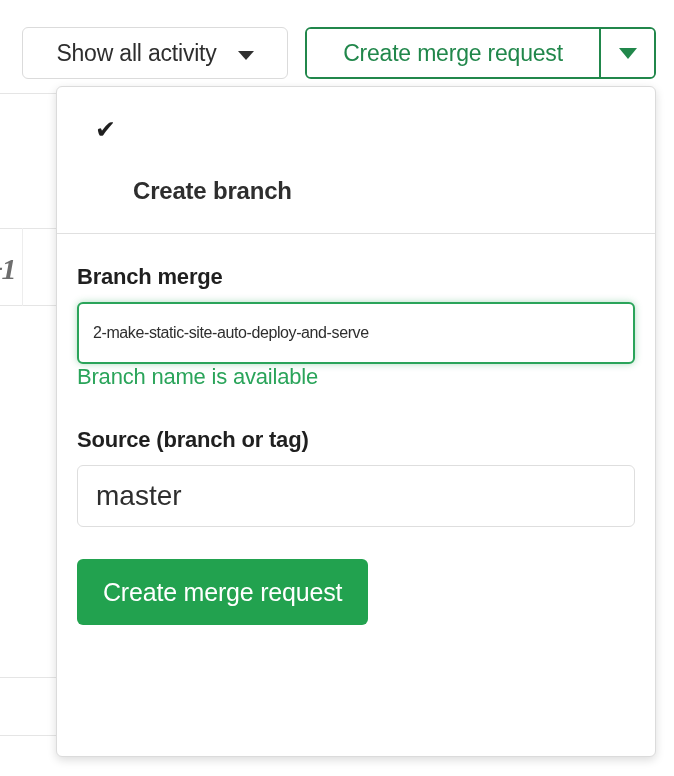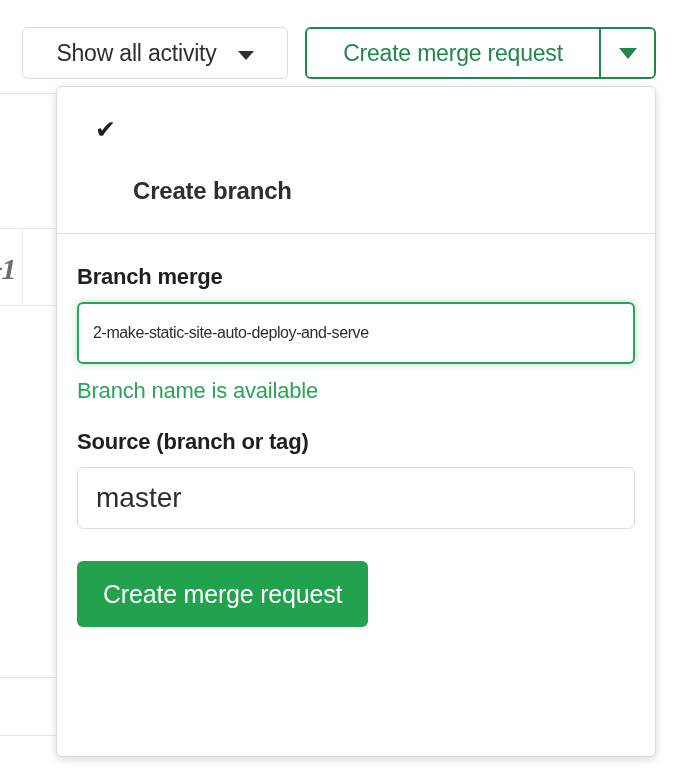--- a/index.html
+++ b/index.html
@@ -150,27 +150,26 @@
     padding: 16px 14px;
     font-family: "Liberation Sans", sans-serif;
     font-size: 16px;
     color: #2e2e2e;
     background: #ffffff;
     outline: none;
     box-shadow: 0 0 7px rgba(43,164,90,0.38);
     letter-spacing: -0.4px;
   }
   .availability {
-    margin-top: 14px;
     font-size: 22px;
     color: #2aa45a;
     letter-spacing: -0.2px;
   }
 
-  .source-block { margin-top: 25px; }
+  .source-block { margin-top: 37px; }
   .source-input {
     width: 100%;
     height: 62px;
     border: 1px solid #dedede;
     border-radius: 6px;
     padding: 0 18px;
     font-family: "Liberation Sans", sans-serif;
     font-size: 28px;
     color: #2e2e2e;
     background: #ffffff;

